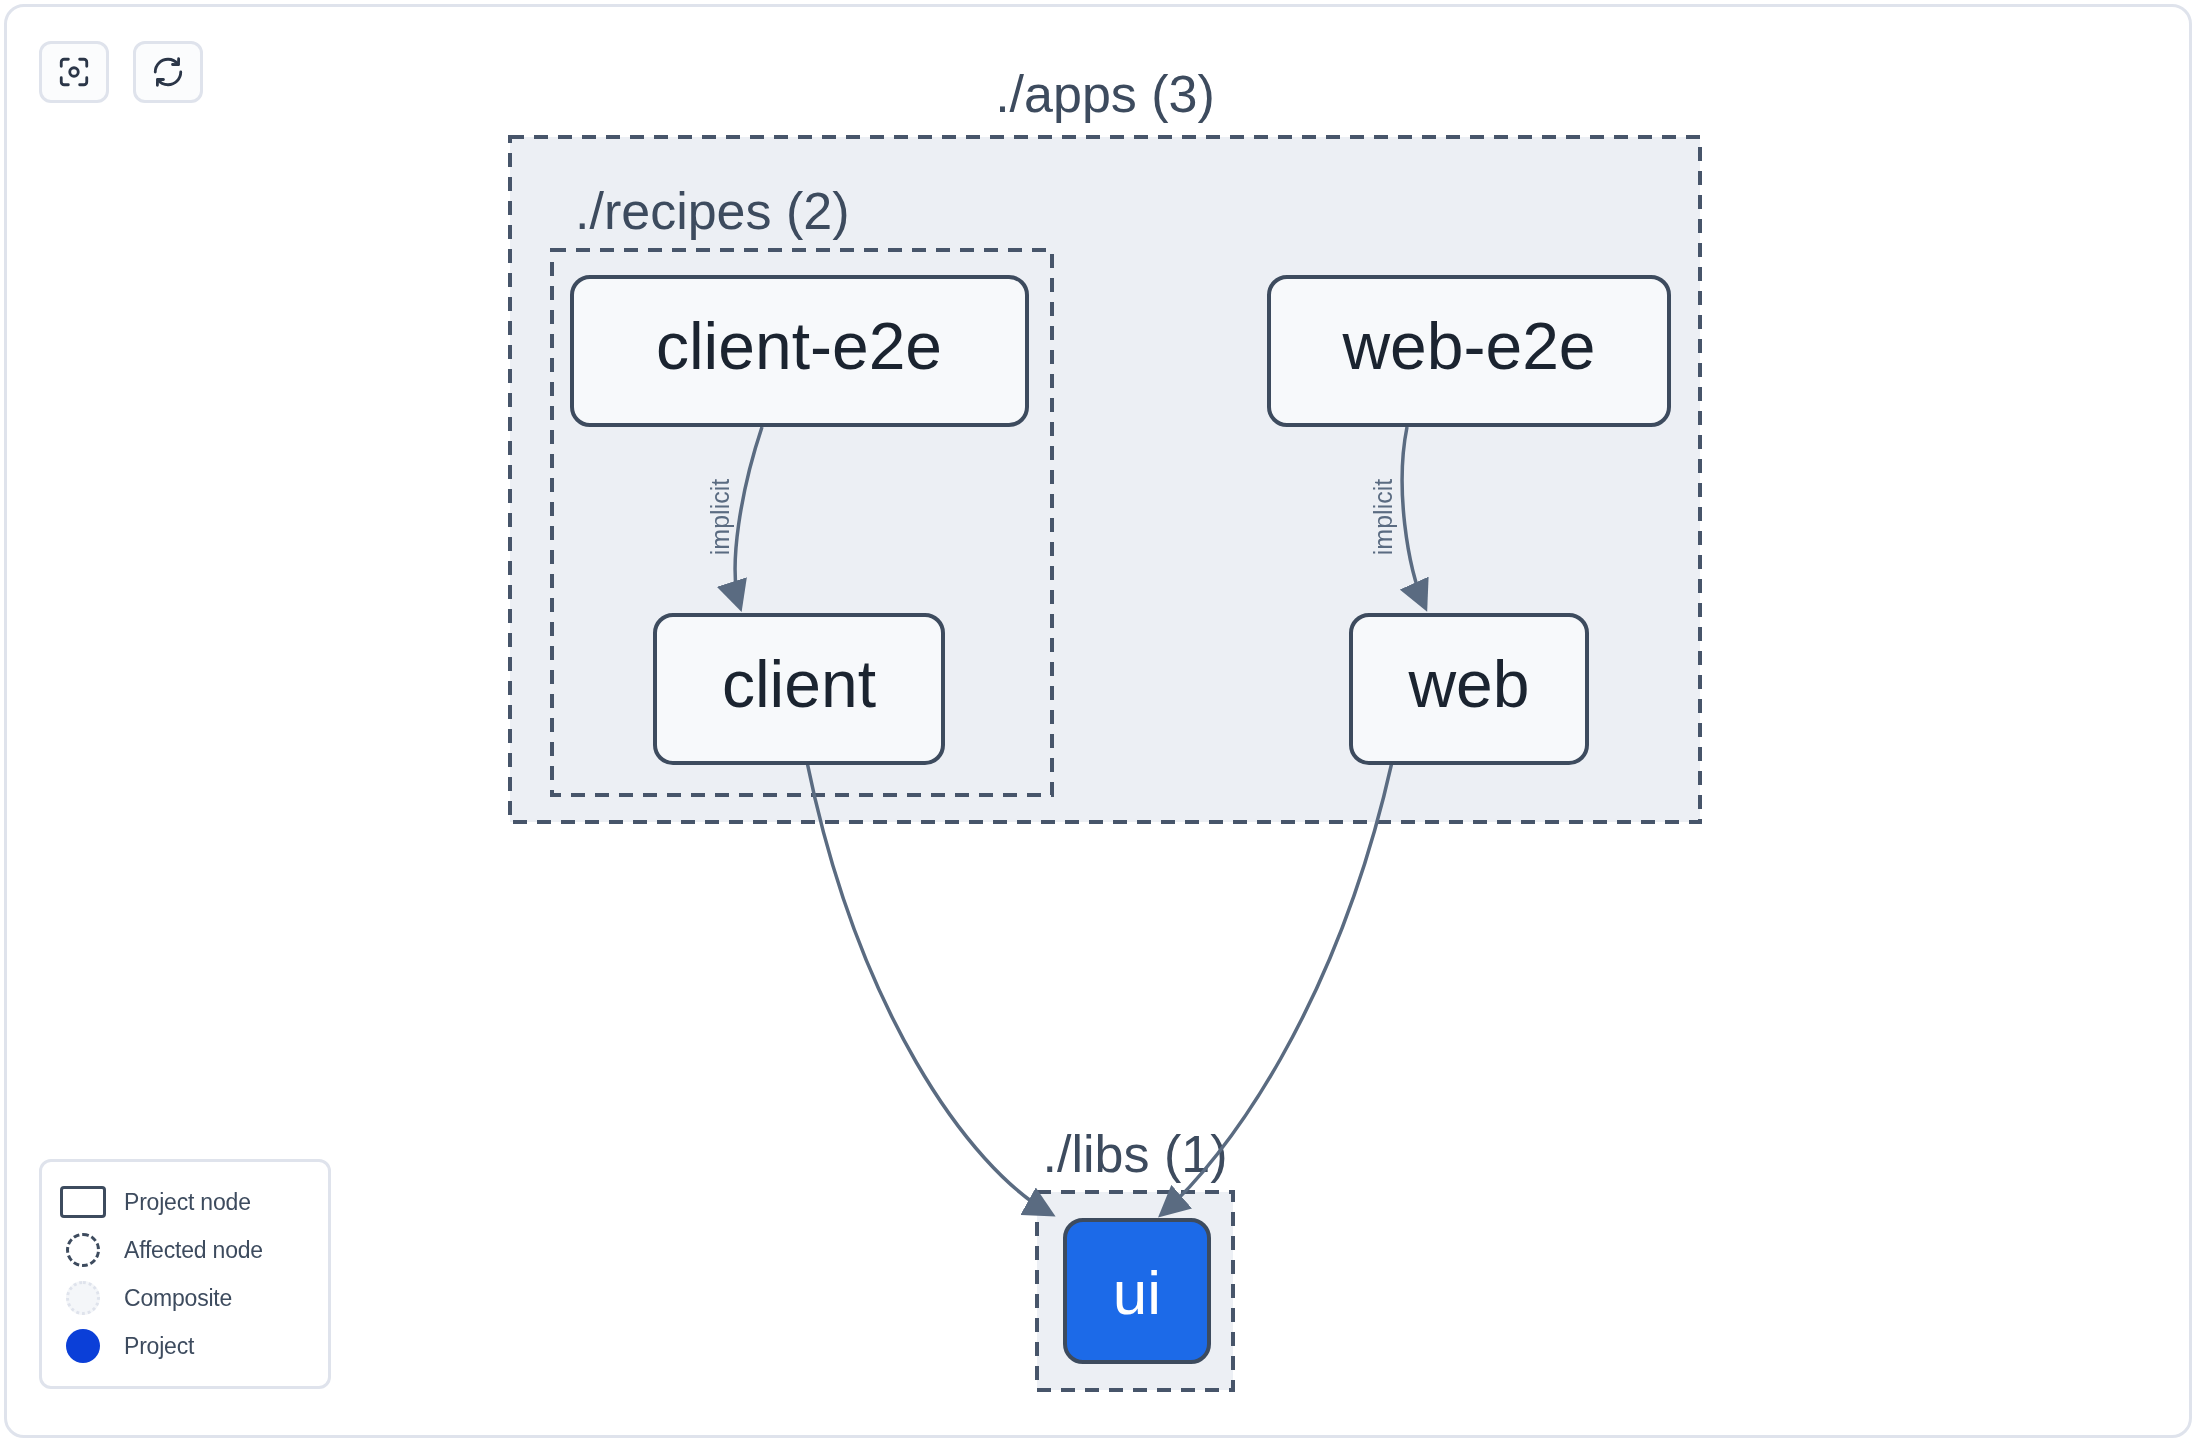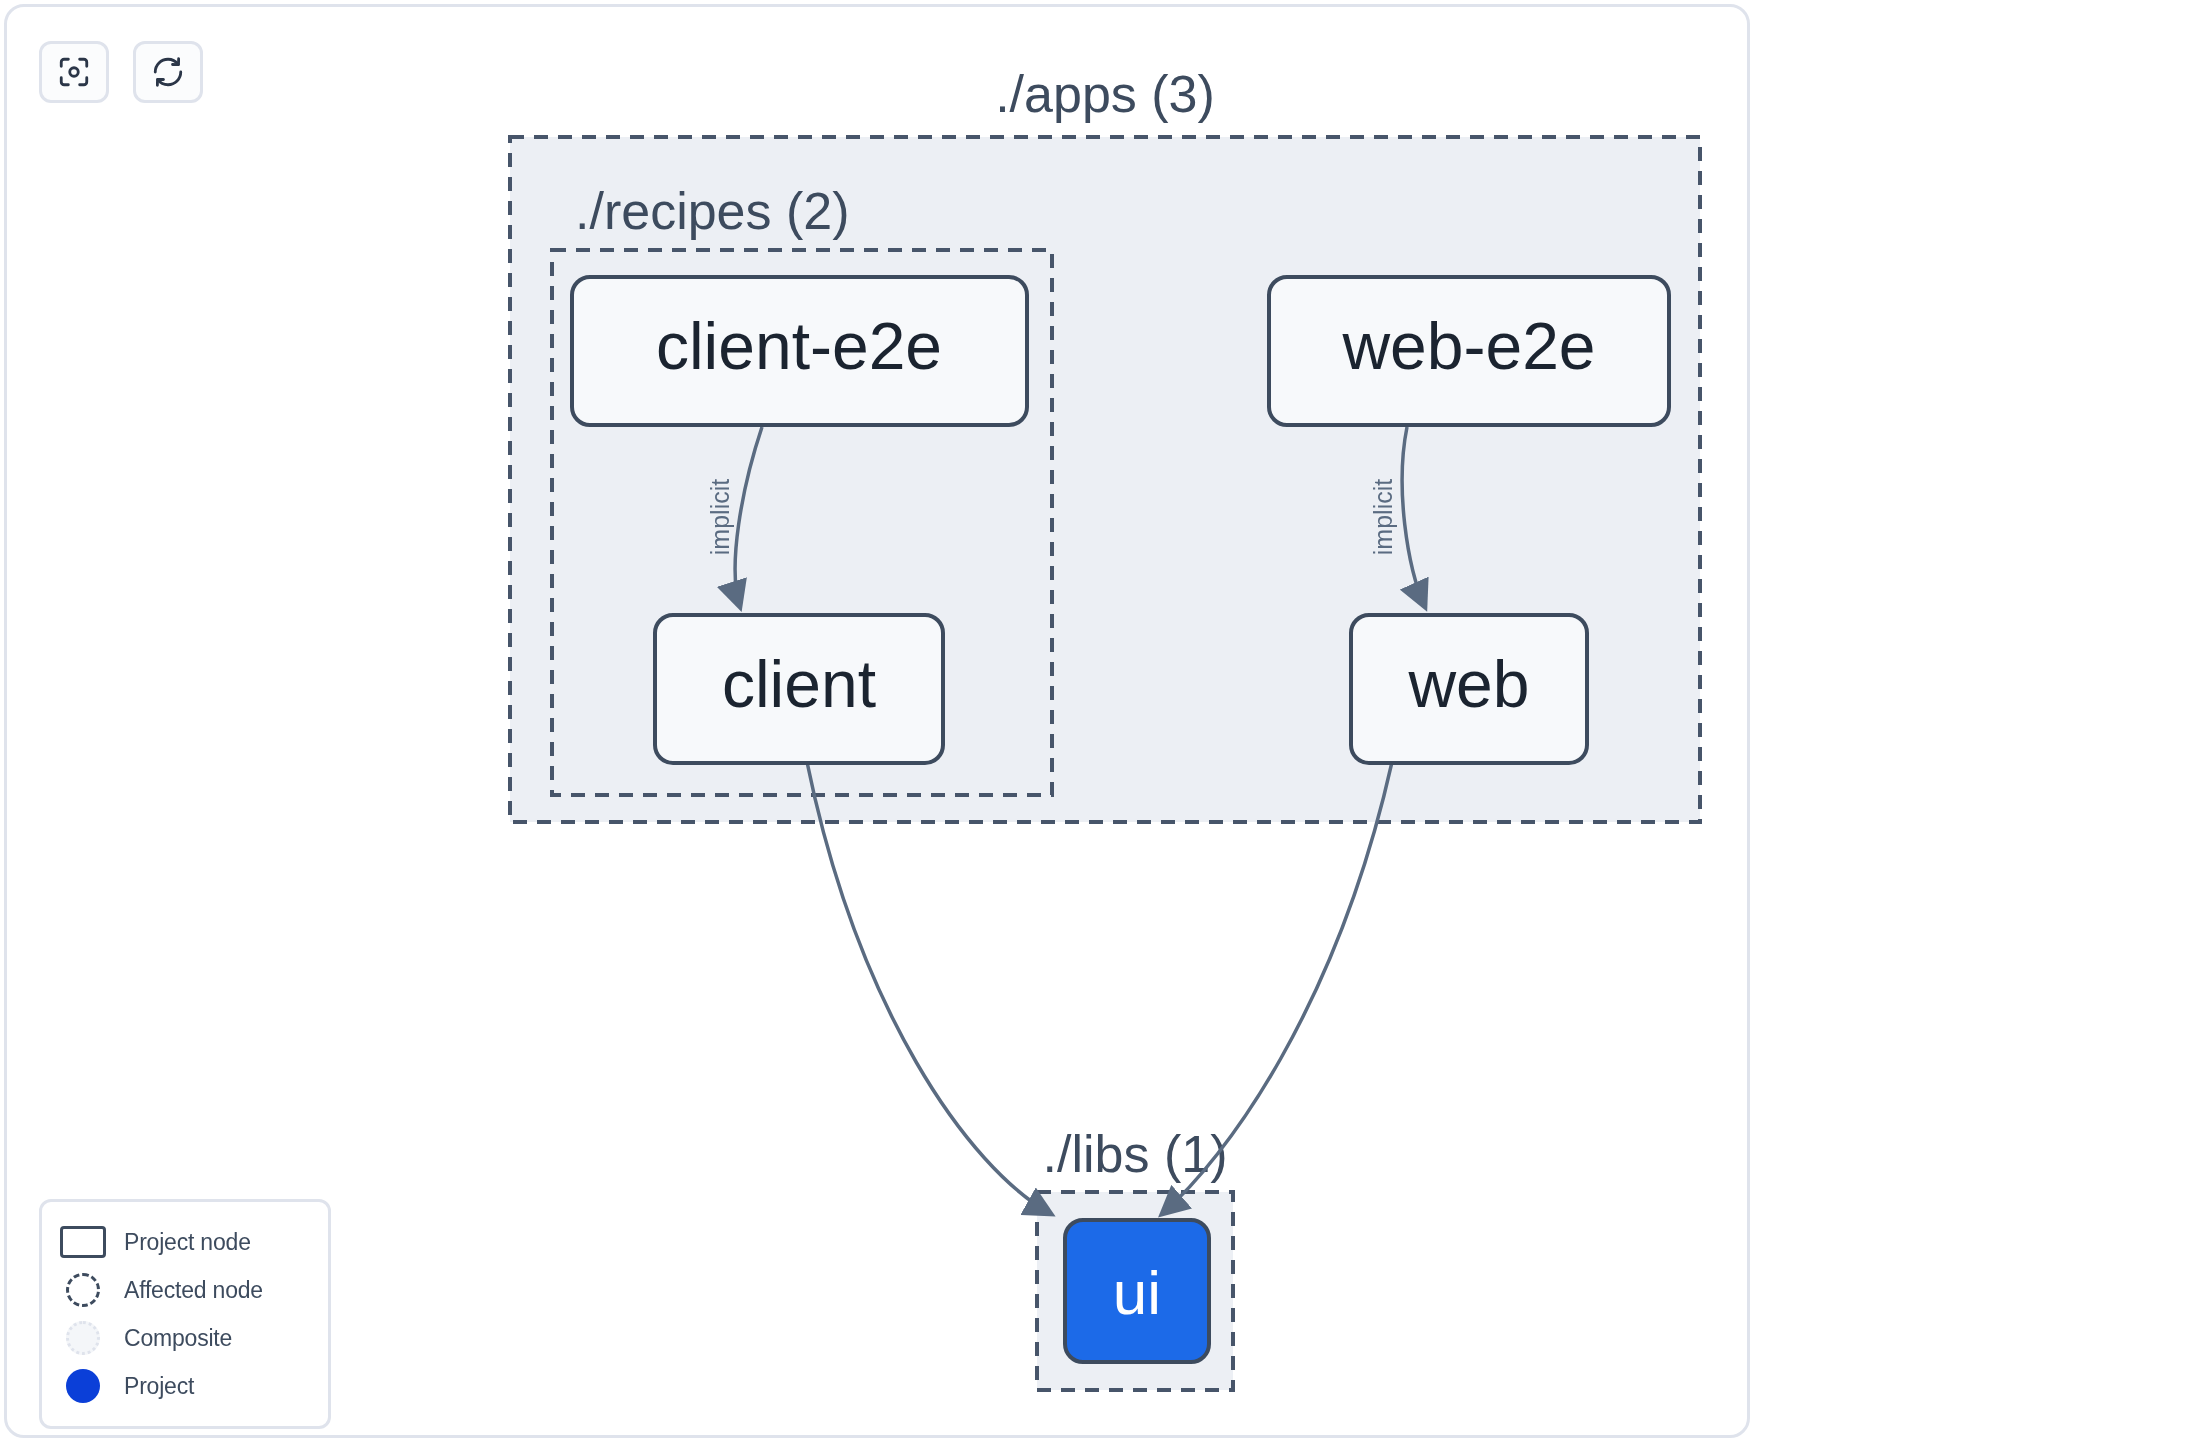--- a/index.html
+++ b/index.html
@@ -13,21 +13,21 @@
     height: 1446px;
     font-family: "Liberation Sans", sans-serif;
     overflow: hidden;
   }
 
   
   #graph-panel {
     position: absolute;
     left: 4px;
     top: 4px;
-    width: 1746px;
+    width: 2188px;
     height: 1434px;
     box-sizing: border-box;
     background: #ffffff;
     border: 3px solid #dfe3ec;
     border-radius: 20px;
     overflow: hidden;
   }
 
   
   #toolbar {
@@ -59,21 +59,21 @@
     left: 0;
     top: 0;
     width: 2188px;
     height: 1434px;
   }
 
   
   #legend {
     position: absolute;
     left: 32px;
-    top: 1192px;
+    top: 1152px;
     width: 292px;
     box-sizing: border-box;
     background: #ffffff;
     border: 3px solid #dfe3ec;
     border-radius: 12px;
     padding: 16px 20px 16px 18px;
     z-index: 40;
   }
   .legend-row {
     display: flex;

